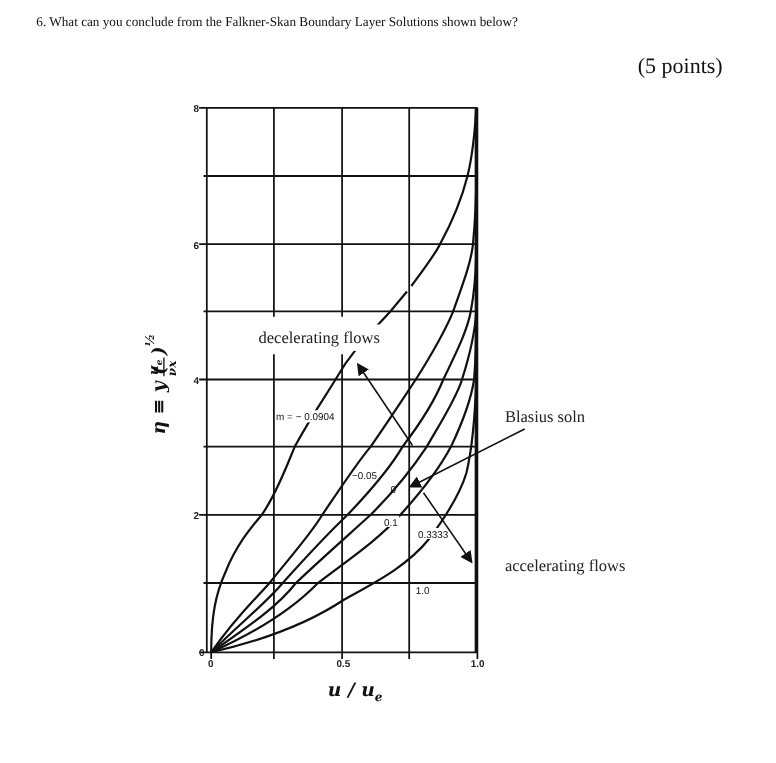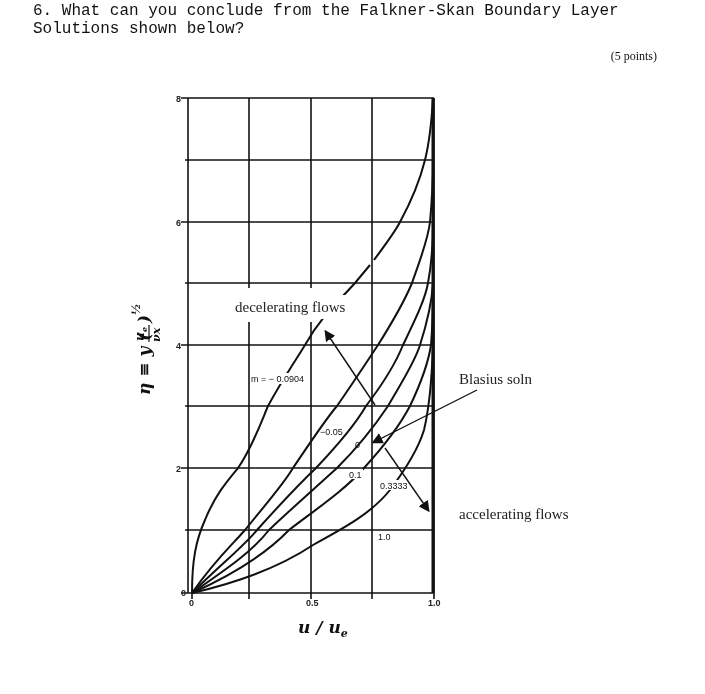--- a/index.html
+++ b/index.html
@@ -1,18 +1,18 @@
 <!DOCTYPE html>
 <html><head>
 <meta charset="utf-8">
 <style>
   html, body { margin: 0; padding: 0; background: #ffffff; }
   body { width: 705px; height: 694px; position: relative; overflow: hidden; font-family: "Liberation Serif", serif; color: #111; }
-  .question { position: absolute; left: 33px; top: 2px; font-size: 16px; font-family: Liberation Mono, monospace; }
-  .points { position: absolute; right: 48px; top: 49px; font-size: 12px; font-family: "Liberation Serif", serif; }
+  .question { position: absolute; left: 33px; top: 13px; font-size: 12px; font-family: Liberation Serif, serif; }
+  .points { position: absolute; right: 48px; top: 49px; font-size: 20px; font-family: "Liberation Serif", serif; }
   svg.chart { position: absolute; left: 0; top: 0; }
   .tick { font-family: "Liberation Sans", sans-serif; font-size: 9px; font-weight: bold; fill: #222; }
   .ann-serif { font-family: "Liberation Serif", serif; font-size: 15px; fill: #222; }
   .small-lbl { font-family: "Liberation Sans", sans-serif; font-size: 9px; fill: #111; }
   .axis-title { font-family: "DejaVu Serif", serif; font-weight: bold; font-style: italic; fill: #111; }
 </style>
 </head>
 <body>
 
 <div class="question">6. What can you conclude from the Falkner-Skan Boundary Layer Solutions shown below?</div>

